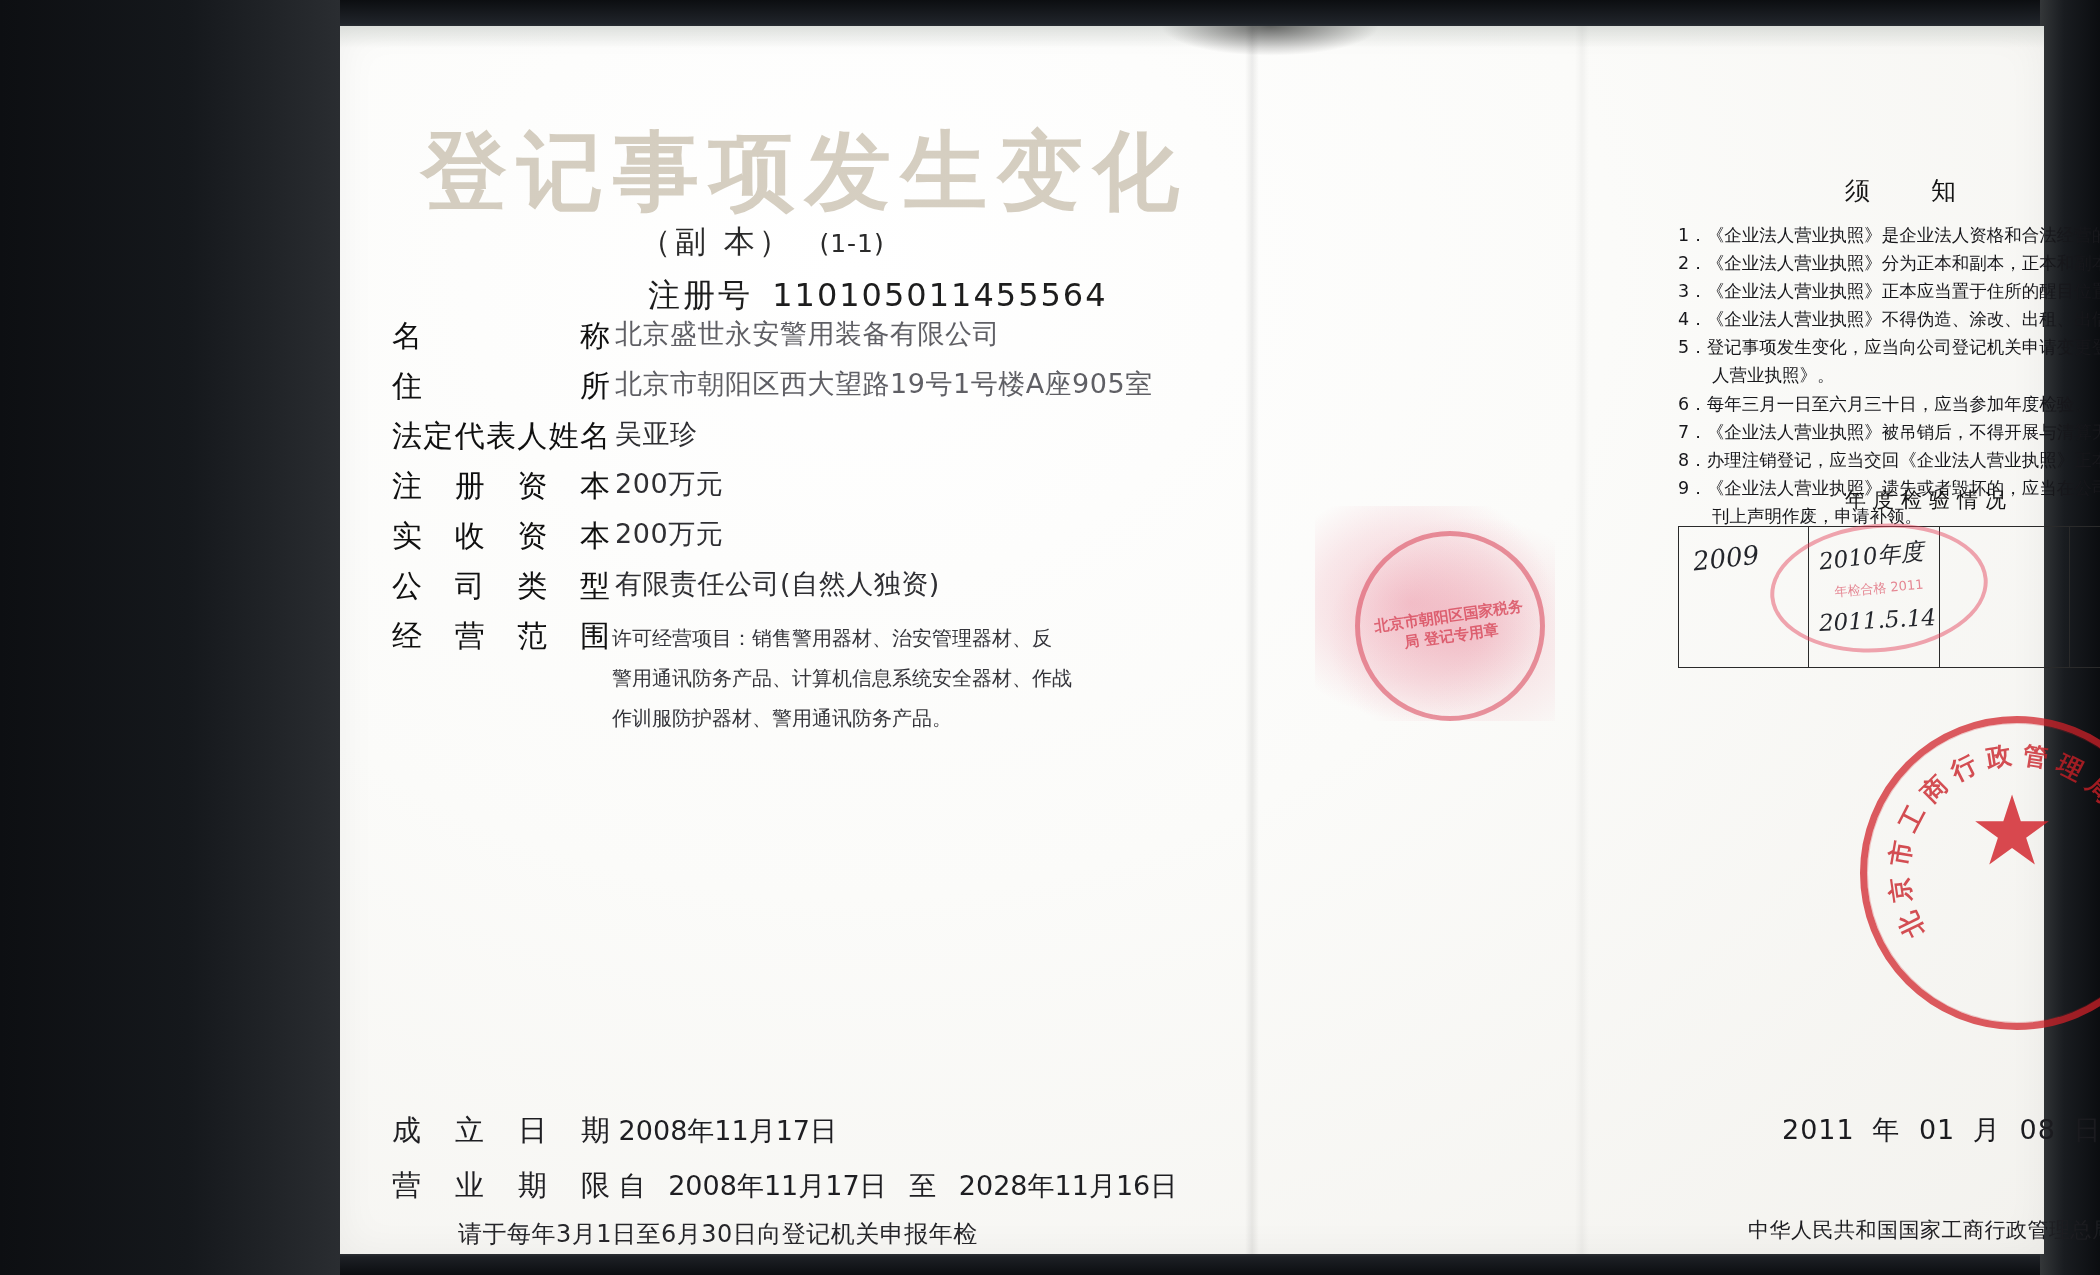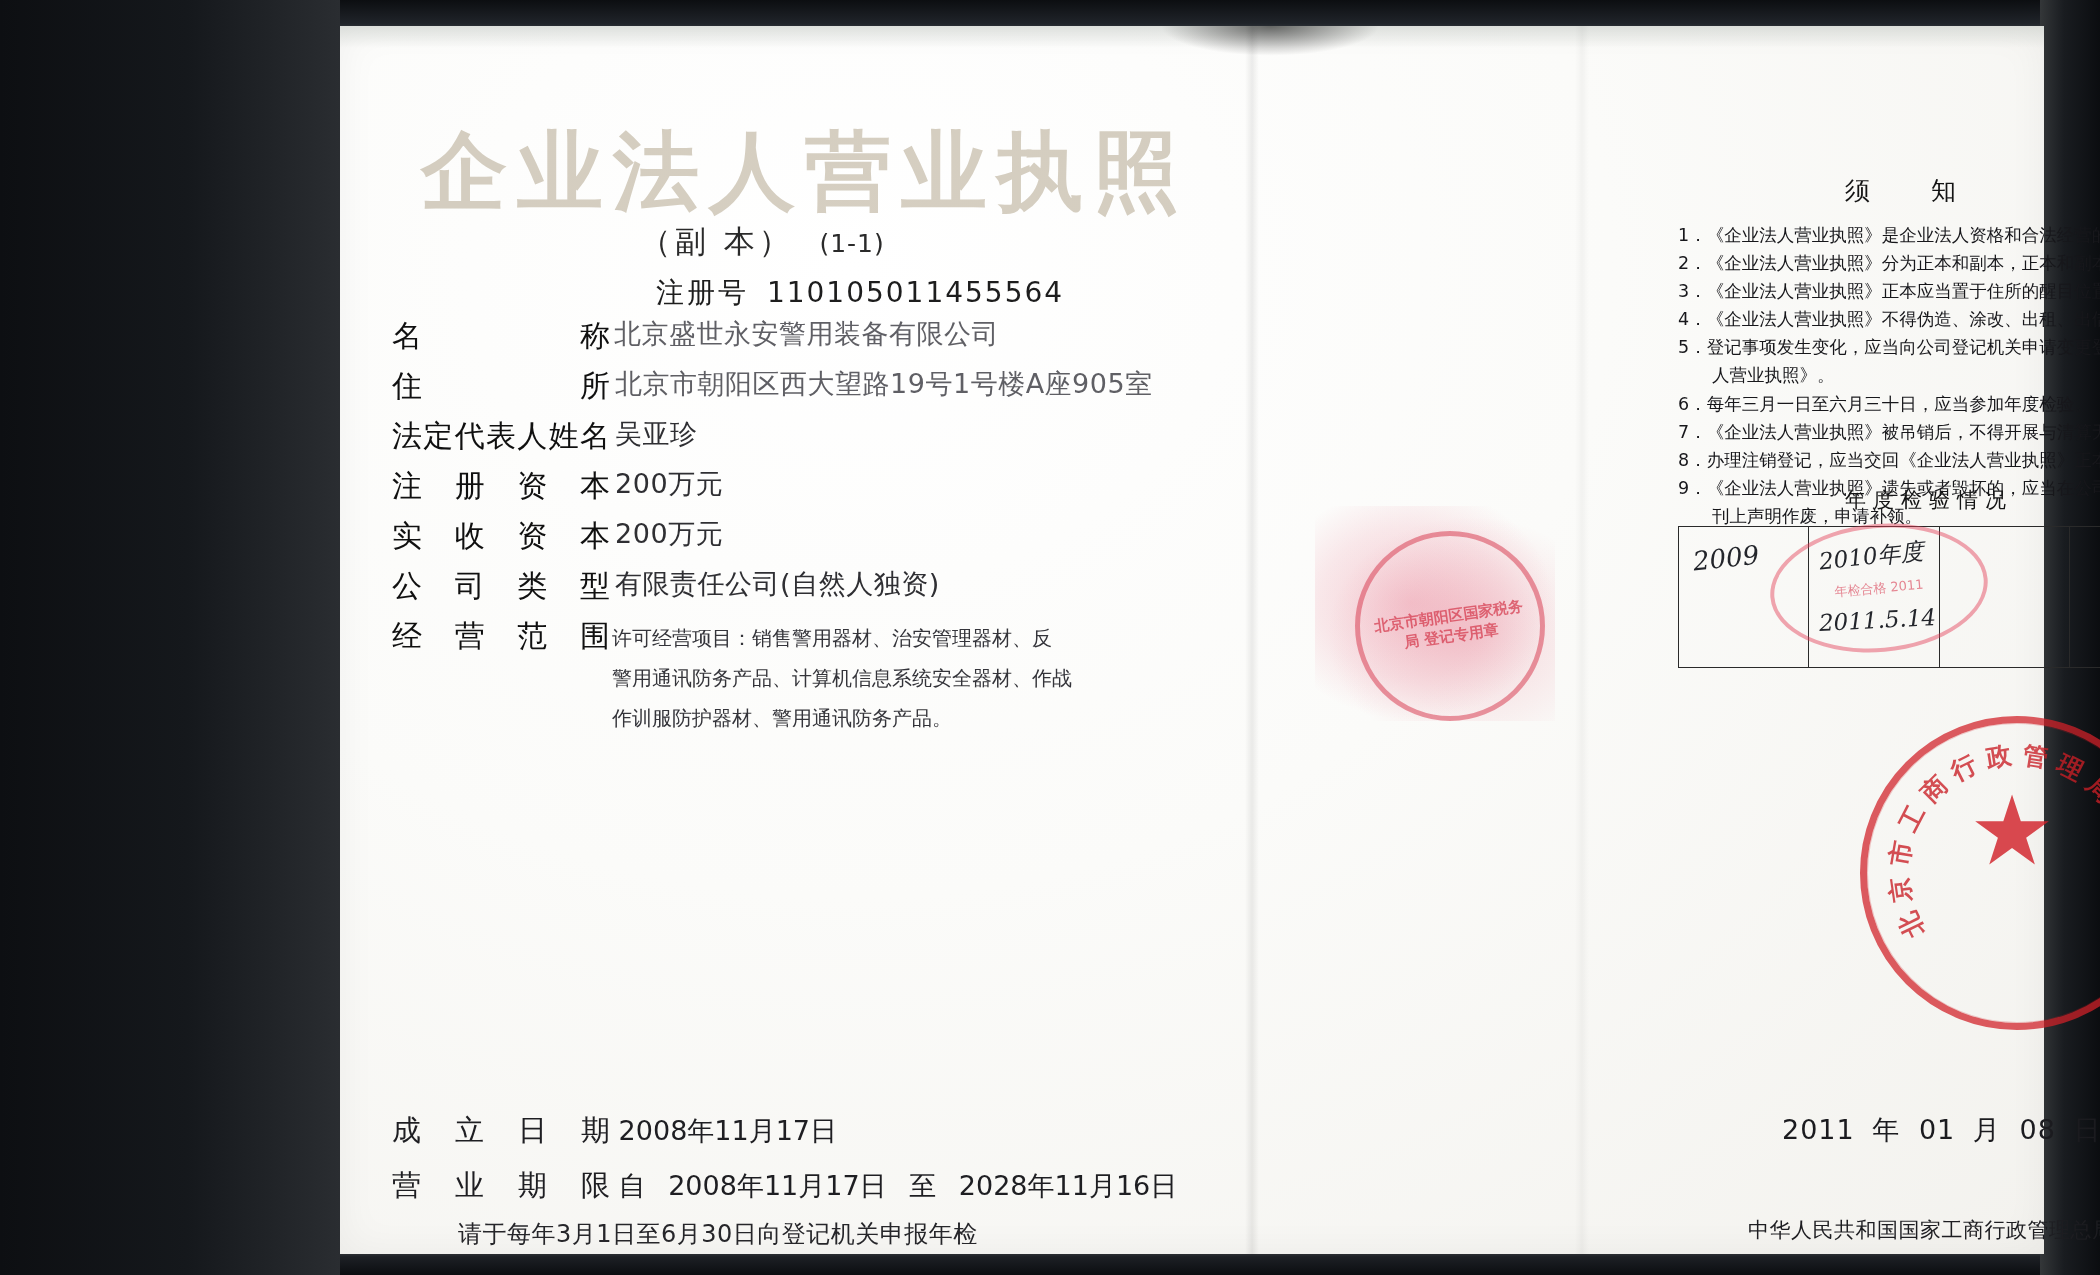--- a/index.html
+++ b/index.html
@@ -90,22 +90,22 @@
     font-size: 30px;
     color: #2a2a2a;
     letter-spacing: 4px;
     white-space: nowrap;
   }
   .cert-sub .paren { font-size: 31px; }
   .cert-sub .num { font-size: 25px; margin-left: 12px; letter-spacing: 1px; }
 
   .reg-no {
     position: absolute;
-    left: 316px; top: 248px;
-    font-size: 28px;
+    left: 308px; top: 248px;
+    font-size: 32px;
     color: #1d1d1d;
     letter-spacing: 1px;
     white-space: nowrap;
   }
   .reg-no .lbl { letter-spacing: 3px; margin-right: 8px; }
   .reg-no .val { font-family: "DejaVu Sans", sans-serif; letter-spacing: 2px; }
 
   
   .field {
     position: absolute;
@@ -132,21 +132,21 @@
   .field .val.faded { color: #4a4a50; opacity: .88; }
   .val-multi {
     position: absolute;
     left: 272px;
     font-size: 20px;
     line-height: 40px;
     color: #34343a;
     width: 640px;
   }
 
-  .row-name   { top: 290px; font-family: Liberation Serif, serif; }
+  .row-name   { top: 290px; }
   .row-addr   { top: 340px; }
   .row-legal  { top: 390px; }
   .row-capital{ top: 440px; }
   .row-paid   { top: 490px; }
   .row-type   { top: 540px; }
   .row-scope  { top: 590px; }
 
   .bottom-row {
     position: absolute;
     left: 52px;
@@ -353,21 +353,21 @@
   <div class="scan-edge edge-bottom"></div>
 
   <div id="paper">
     <div class="glare"></div>
     <div class="dark-smudge-top"></div>
     <div class="fold fold-a"></div>
     <div class="fold fold-b"></div>
 
     <div id="left-col">
 
-      <div class="cert-title">企业法人营业执照</div>
+      <div class="cert-title">登记事项发生变化</div>
 
       <div class="cert-sub">
         <span class="paren">（副  本）</span>
         <span class="num">(1-1)</span>
       </div>
 
       <div class="reg-no">
         <span class="lbl">注册号</span>
         <span class="val">110105011455564</span>
       </div>

